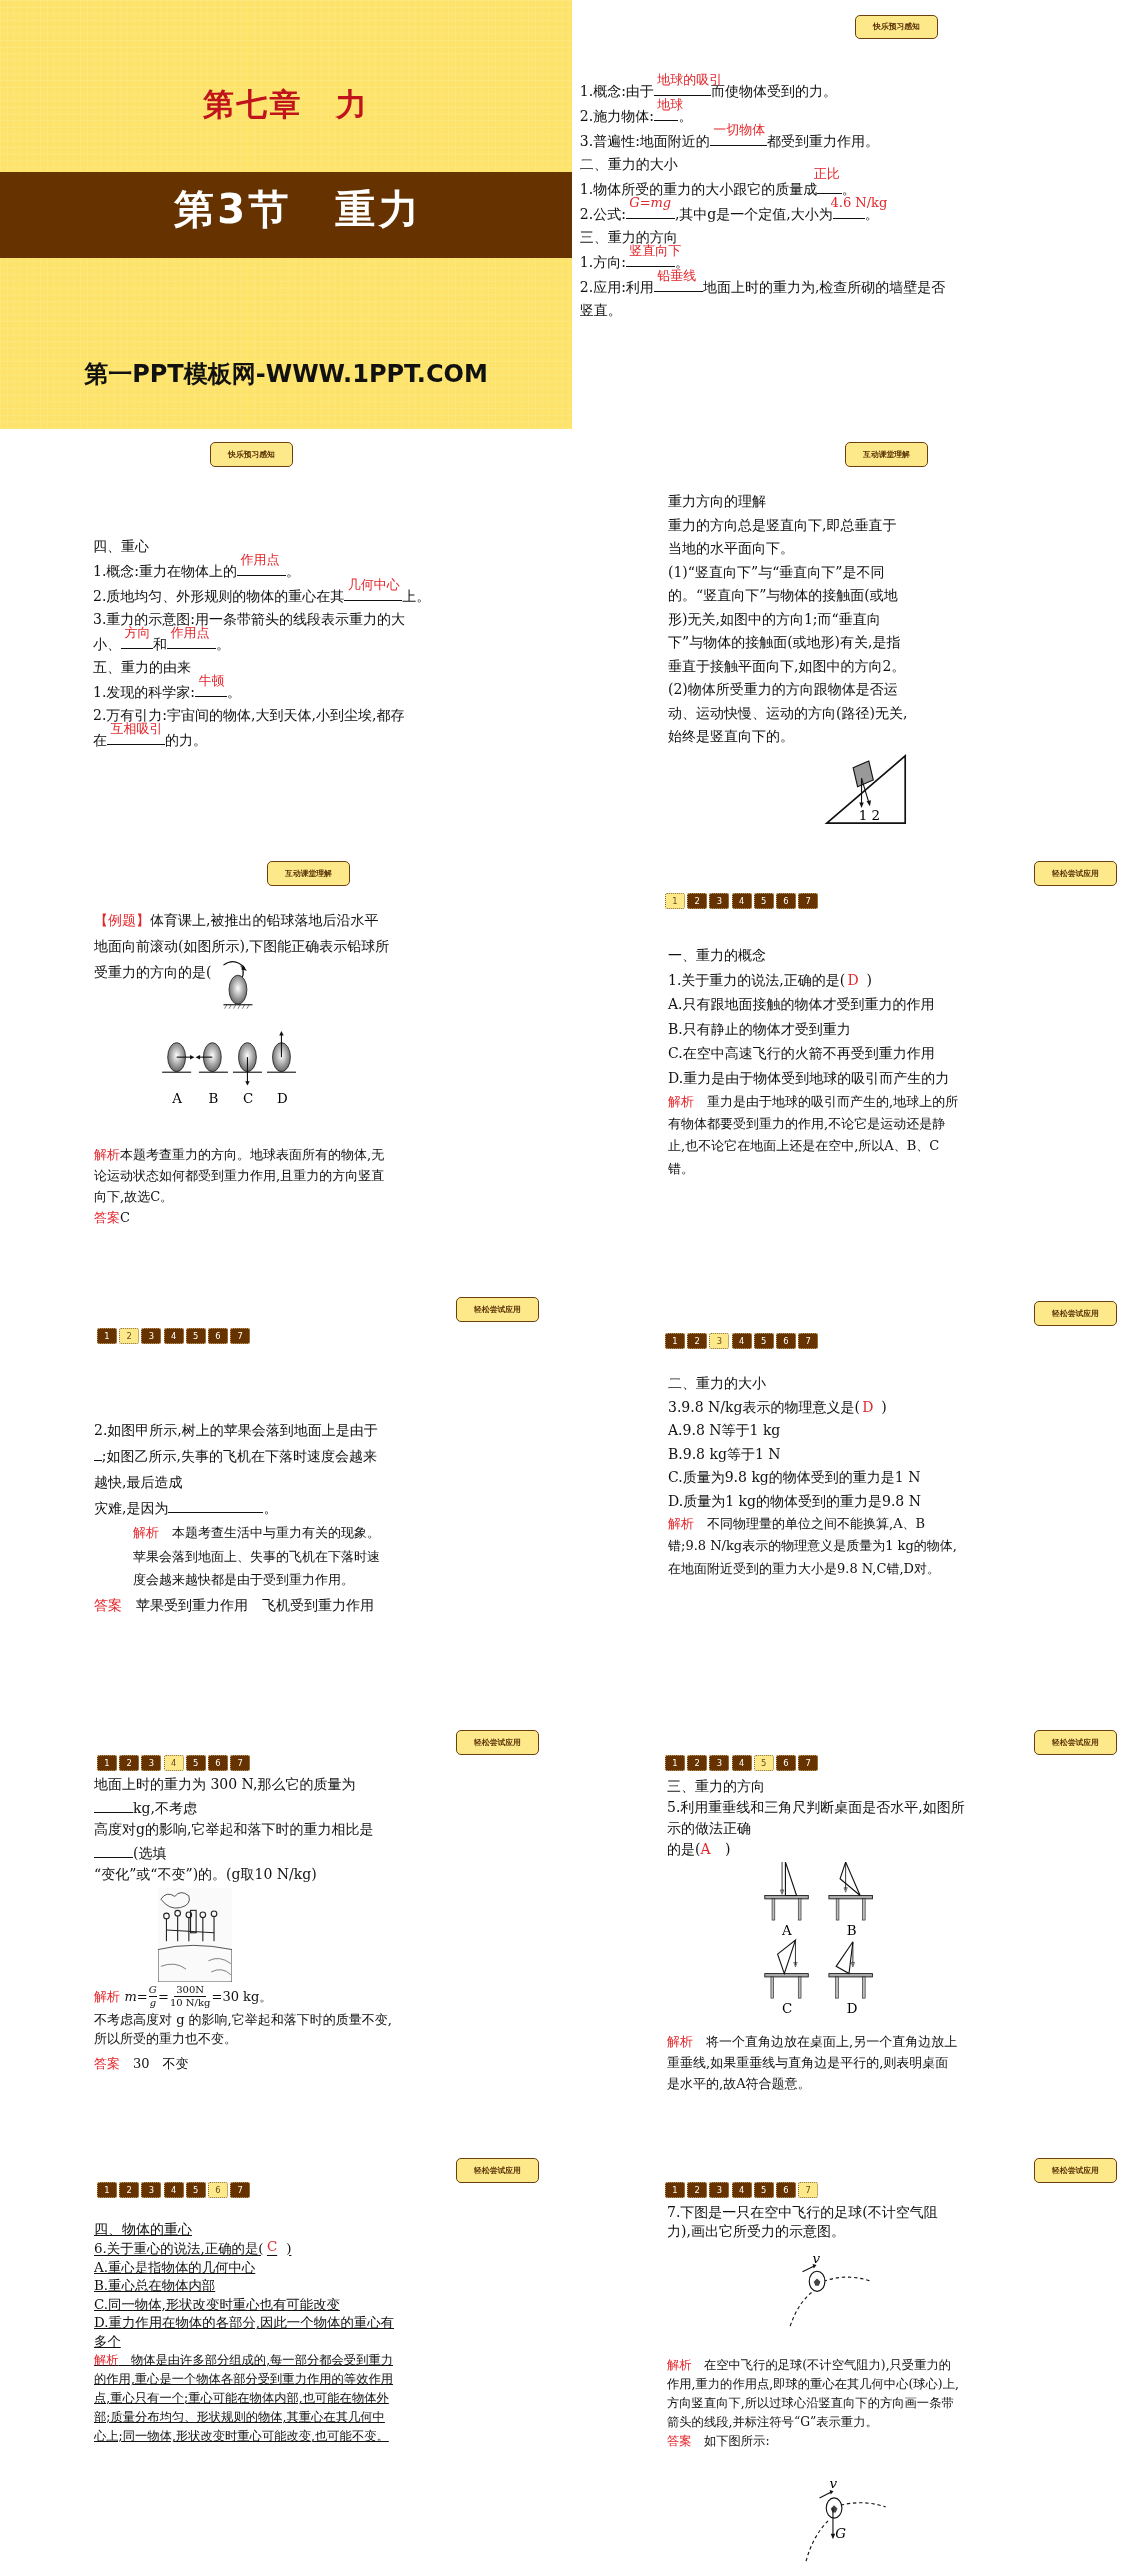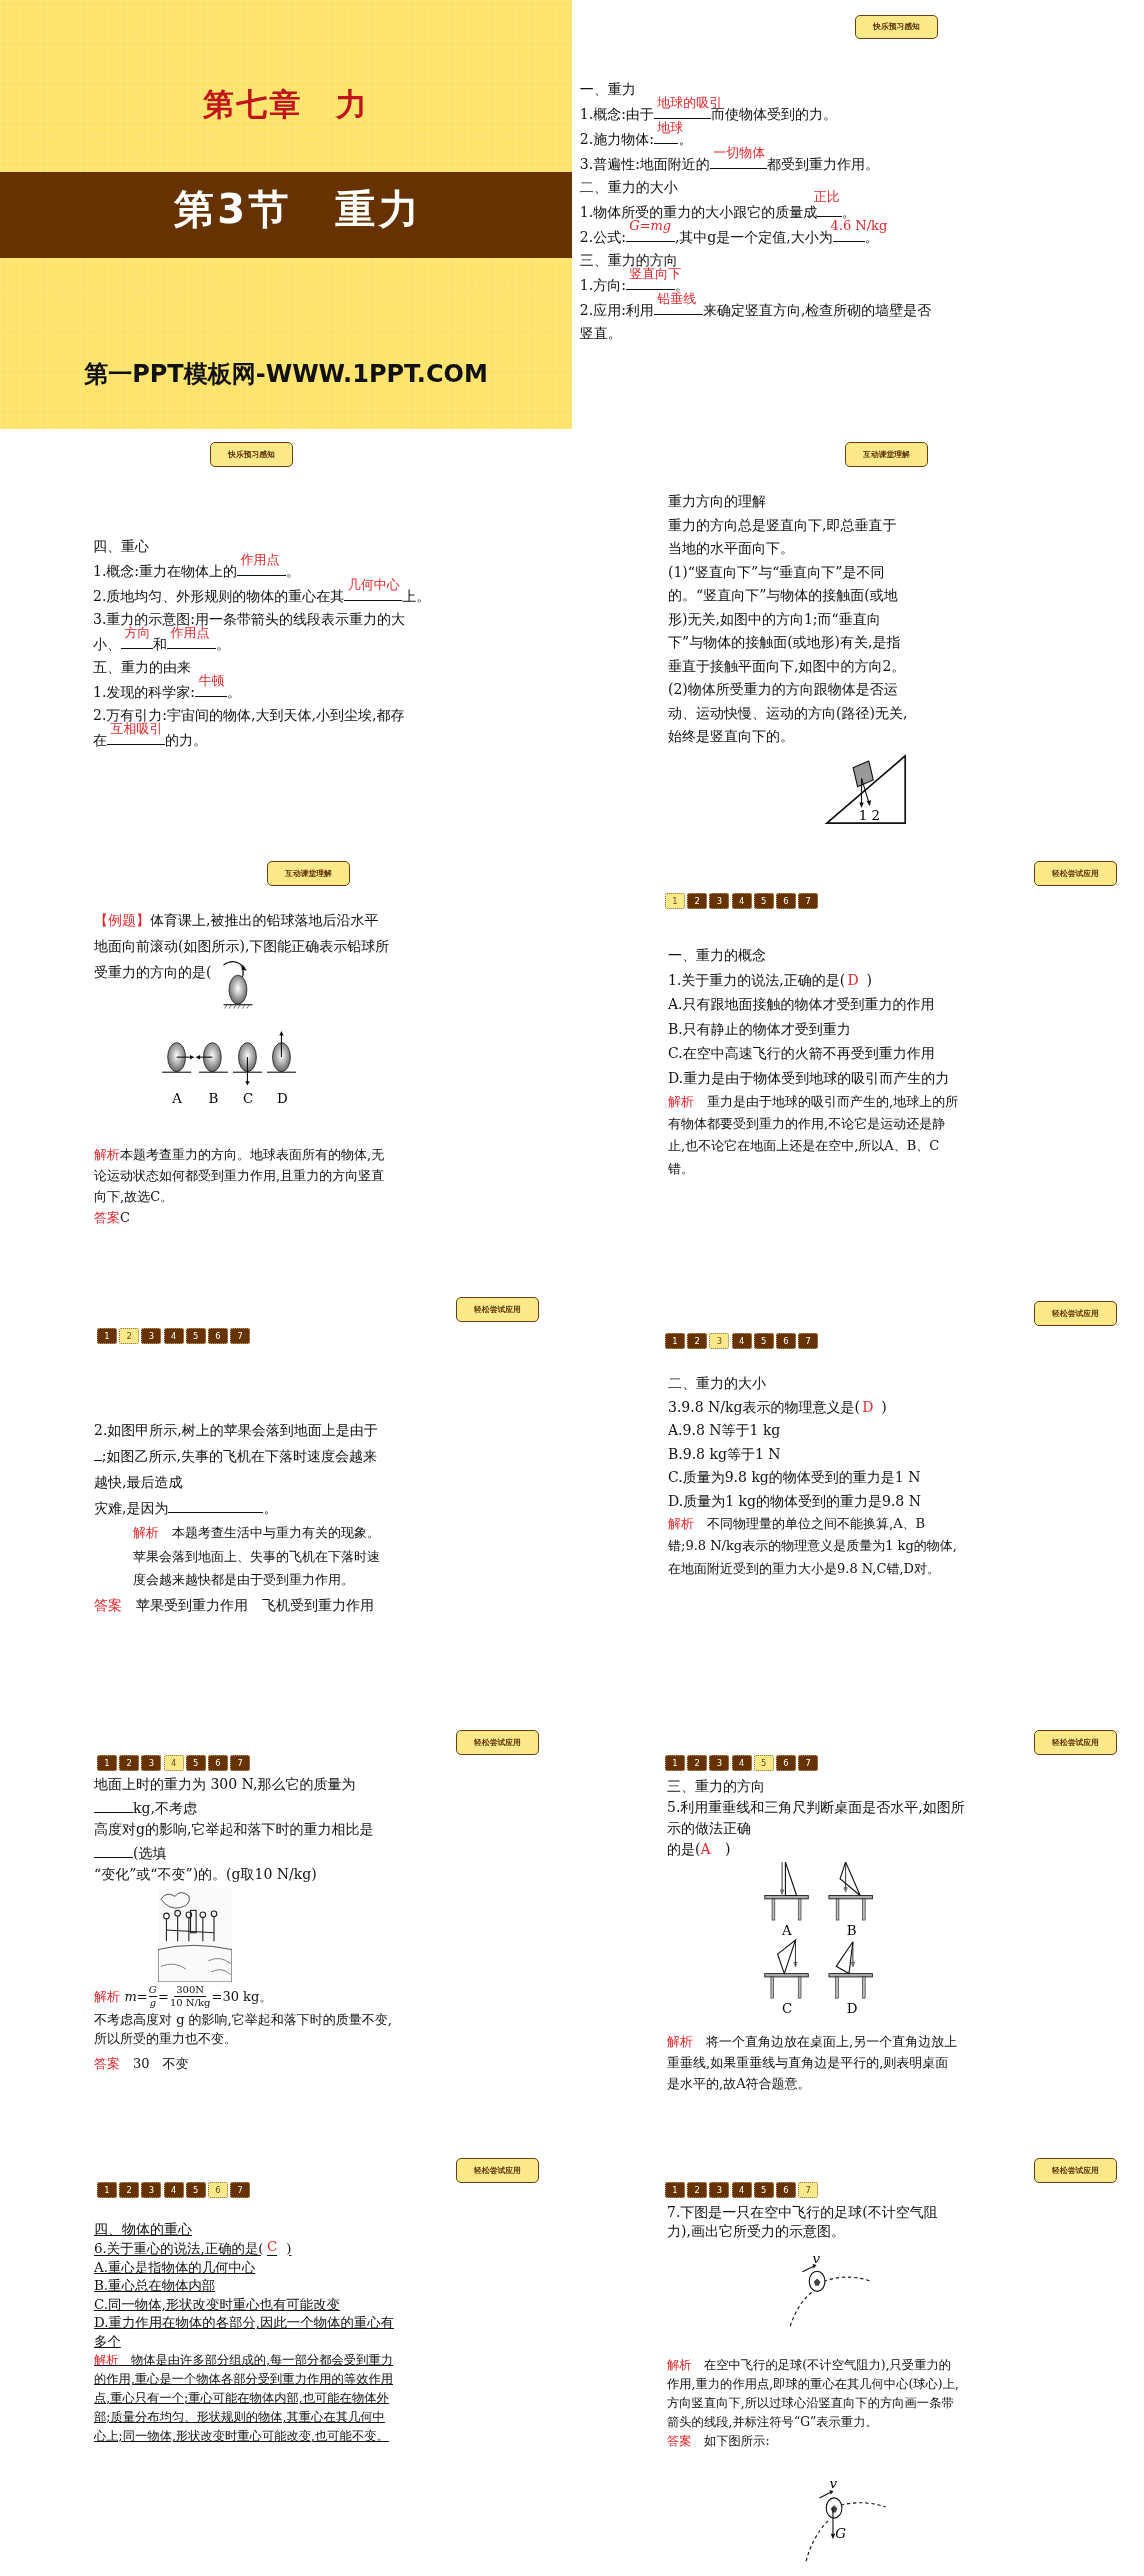--- a/index.html
+++ b/index.html
@@ -41,30 +41,29 @@
 <div class="slide col-l r0 cover">
   <div class="chapter">第七章　力</div>
   <div class="band"></div>
   <div class="section">第3节　重力</div>
   <div class="site">第一PPT模板网-WWW.1PPT.COM</div>
 </div>
 
 <div class="slide col-r r0">
   <div class="badge" style="left:283px;top:14.5px;">快乐预习感知</div>
   <div class="content" style="top:78px;left:7.8px;width:548px;">
-    <p class="head">一、重力</p>
     <p><span>1.概念:由于</span><span class="blank" style="width:57px;"><span class="ans">地球的吸引</span></span><span>而使物体受到的力。</span></p>
     <p><span>2.施力物体:</span><span class="blank" style="width:24.6px;"><span class="ans">地球</span></span><span>。</span></p>
     <p><span>3.普遍性:地面附近的</span><span class="blank" style="width:57px;"><span class="ans">一切物体</span></span><span>都受到重力作用。</span></p>
     <p class="head">二、重力的大小</p>
     <p><span>1.物体所受的重力的大小跟它的质量成</span><span class="blank" style="width:24.6px;"><span class="ans" style="left:-3.4px;bottom:7.8px;">正比</span></span><span>。</span></p>
     <p><span>2.公式:</span><span class="blank" style="width:49px;"><span class="ans" style="font-style:italic;font-family:'DejaVu Serif',serif;">G=mg</span></span><span>,其中g是一个定值,大小为</span><span class="blank" style="width:32px;"><span class="ans" style="left:-2.2px;font-family:'DejaVu Serif',serif;">4.6 N/kg</span></span><span>。</span></p>
     <p class="head">三、重力的方向</p>
     <p><span>1.方向:</span><span class="blank" style="width:49px;"><span class="ans">竖直向下</span></span><span>。</span></p>
-    <p><span>2.应用:利用</span><span class="blank" style="width:49px;"><span class="ans">铅垂线</span></span><span>来确定竖直方向,检查所砌的墙壁是否</span></p>
+    <p><span>2.应用:利用</span><span class="blank" style="width:49px;"><span class="ans">铅垂线</span></span><span>地面上时的重力为,检查所砌的墙壁是否</span></p>
     <p>竖直。</p>
   </div>
 </div>
 
 <div class="slide col-l r1">
   <div class="badge" style="left:210px;top:13.4px;">快乐预习感知</div>
   <div class="content" style="top:106px;left:93px;width:464px;">
     <p class="head">四、重心</p>
     <p><span>1.概念:重力在物体上的</span><span class="blank" style="width:49px;"><span class="ans">作用点</span></span><span>。</span></p>
     <p><span>2.质地均匀、外形规则的物体的重心在其</span><span class="blank" style="width:58px;"><span class="ans">几何中心</span></span><span>上。</span></p>

